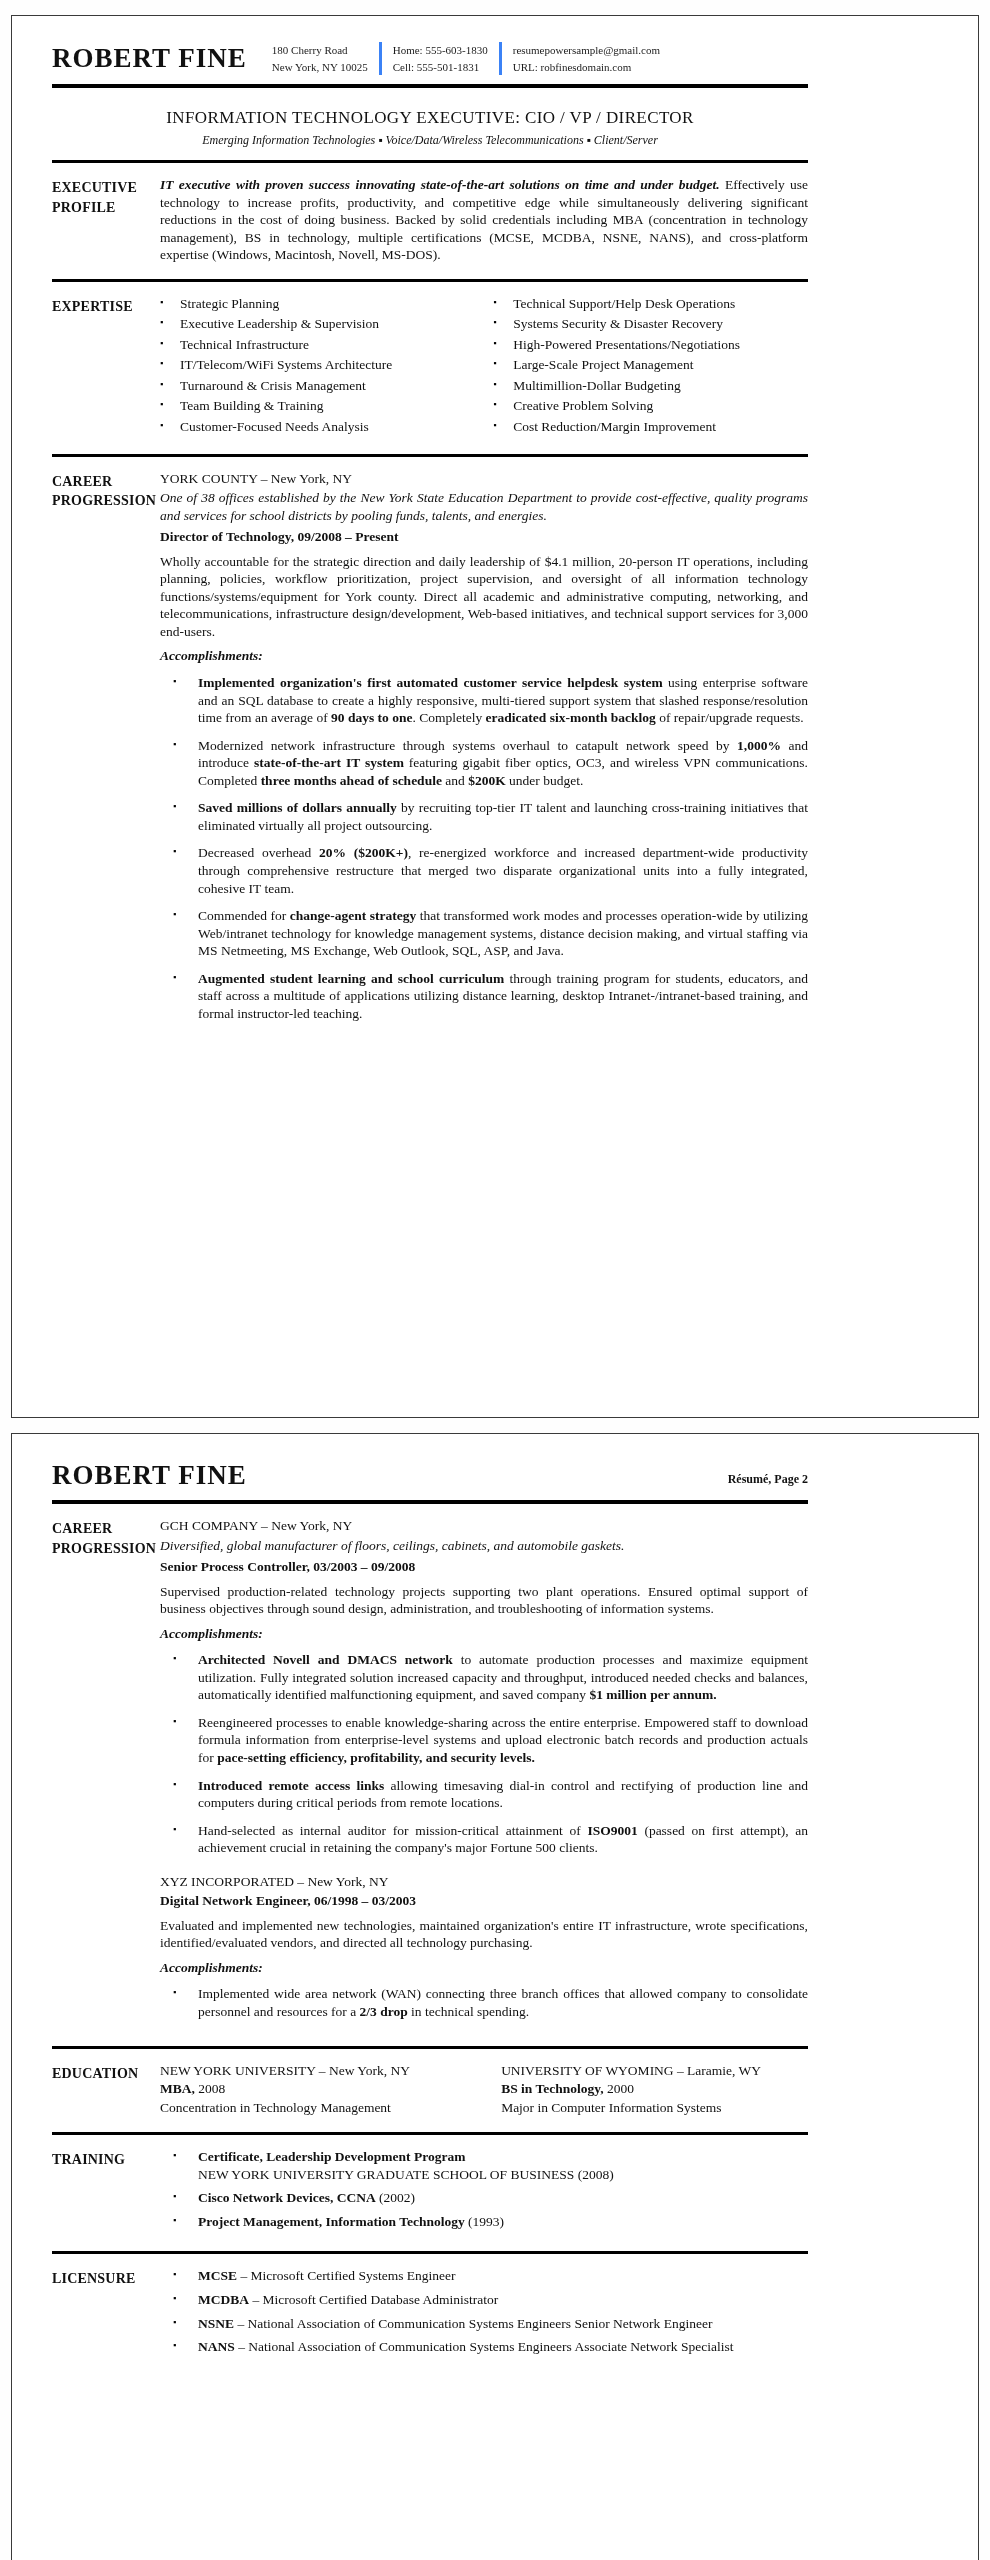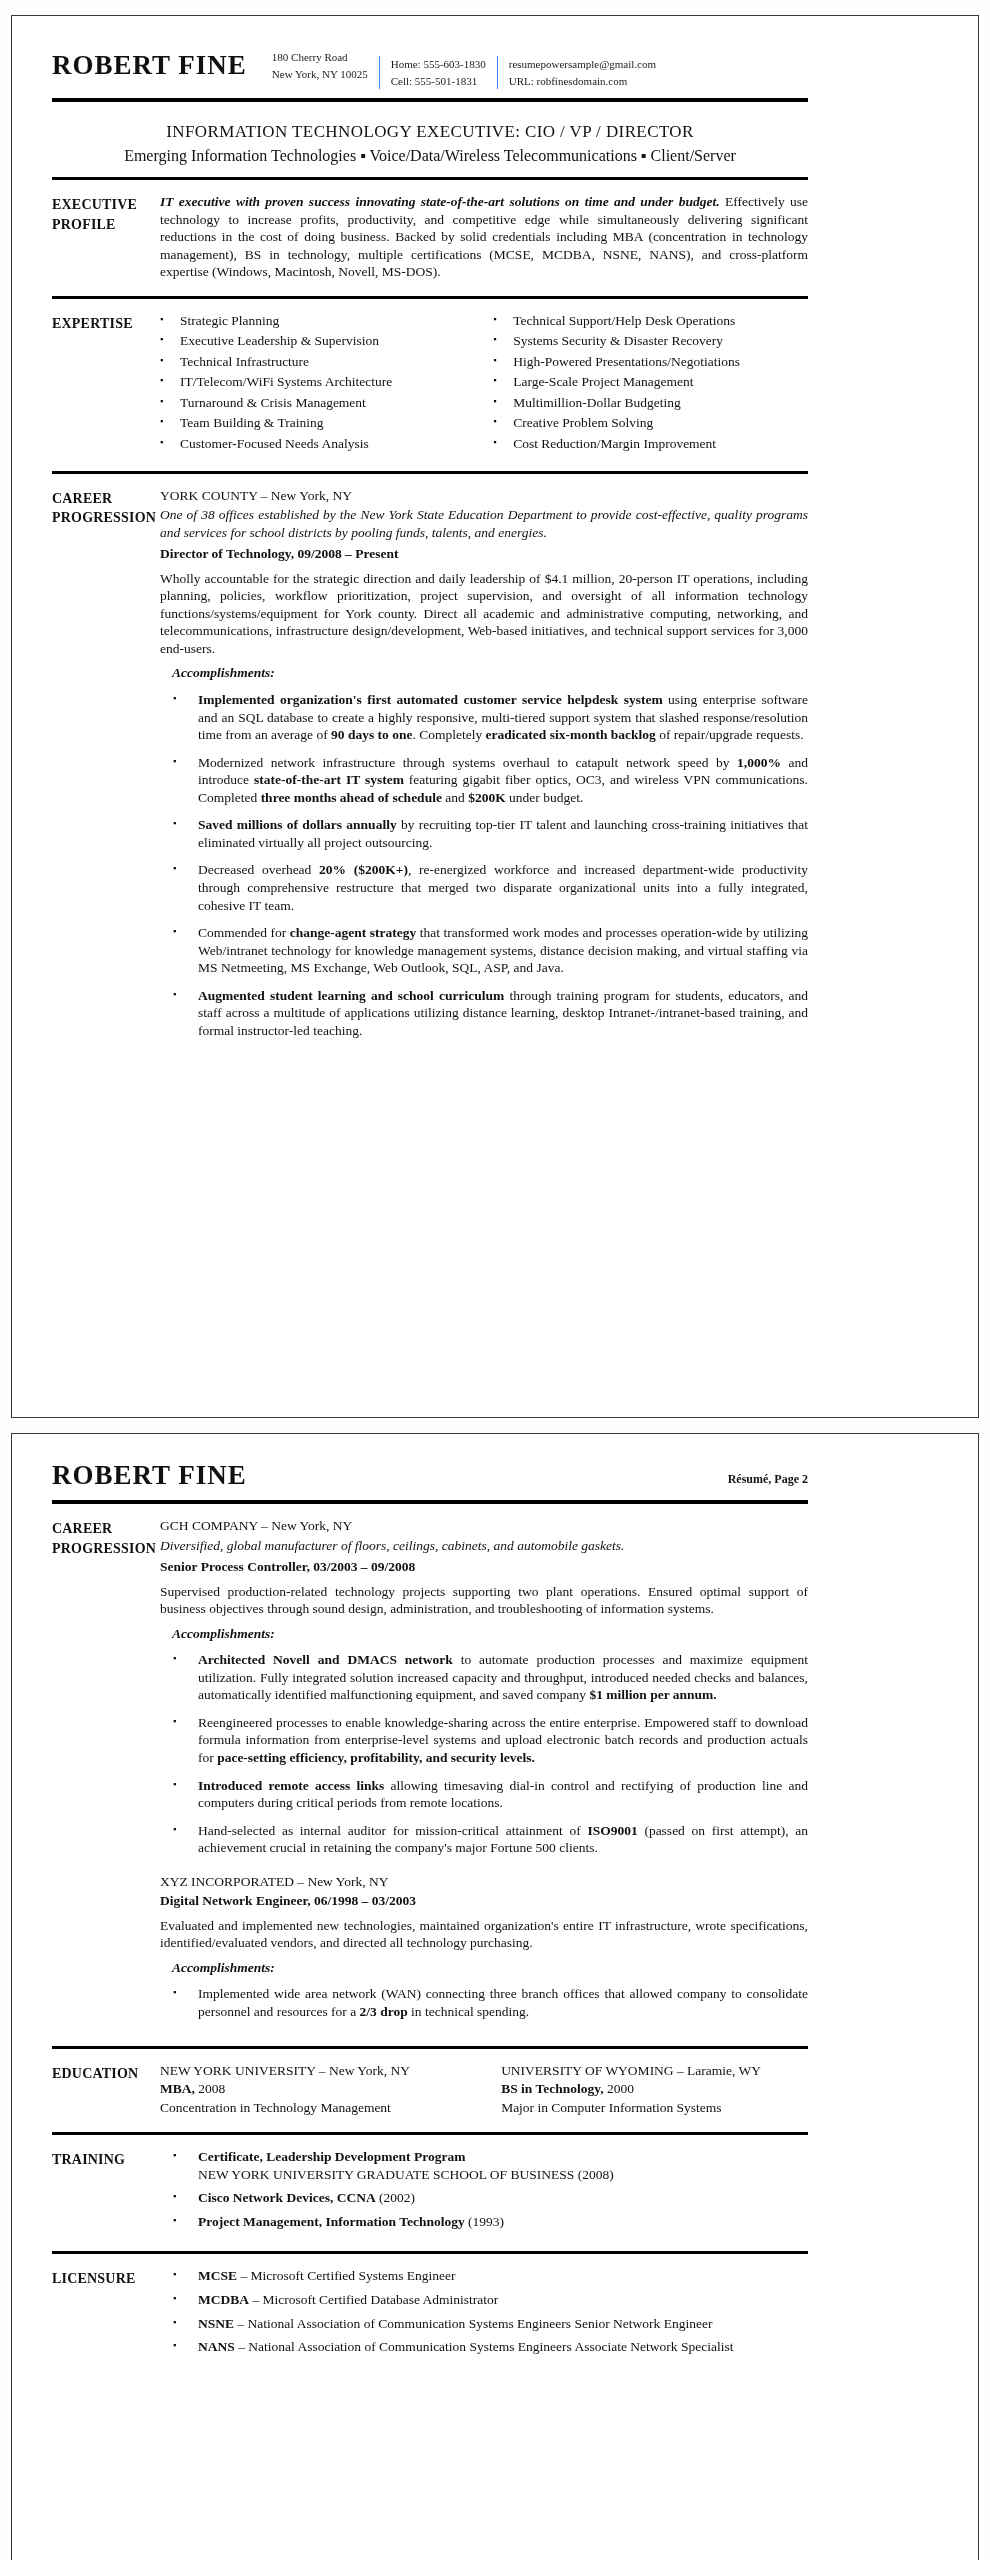--- a/index.html
+++ b/index.html
@@ -22,35 +22,36 @@
   .hdr { display: flex; align-items: center; }
   .name {
     font-size: 27px;
     font-weight: bold;
     letter-spacing: 1px;
     white-space: nowrap;
     margin-right: 14px;
   }
   .contact { display: flex; font-size: 11px; line-height: 1.5; color: #1c1c1c; align-items: center; }
   .ccol { padding: 0 11px; }
-  .ccol + .ccol { border-left: 1px solid #3b82f6; margin-top: 14px; }
+  .ccol + .ccol { border-left: 3px solid #3b82f6; }
   .hdr2 { display: flex; justify-content: space-between; align-items: flex-end; }
   .pagenum { font-weight: bold; font-size: 12px; padding-bottom: 4px; }
   .rule { height: 3px; background: #000; }
   .rule.thick { height: 4px; margin-top: 9px; }
   
   .title {
     text-align: center;
     font-size: 17px;
     letter-spacing: 0.4px;
     margin: 20px 0 5px;
   }
   .tagline {
     text-align: center;
-    font-size: 16px;
+    font-style: italic;
+    font-size: 12px;
     margin-bottom: 12px;
   }
   
   .sec {
     display: grid;
     grid-template-columns: 94px 1fr;
     column-gap: 14px;
     padding: 13px 0 15px;
   }
   .slabel {
@@ -71,21 +72,21 @@
     display: grid;
     grid-template-columns: 20px 1fr;
     margin-bottom: 3px;
   }
   .mark { font-size: 9px; padding-top: 2px; color: #000; }
   
   .company { margin-bottom: 2px; }
   .blurb { font-style: italic; margin-bottom: 4px; }
   .role { font-weight: bold; margin: 2px 0 7px; }
   .jobsum { margin-bottom: 7px; }
-  .acc-label { font-weight: bold; font-style: italic; margin: 3px 12px 9px; }
+  .acc-label { font-weight: bold; font-style: italic; margin: 3px 0 9px; }
   .abullet {
     display: grid;
     grid-template-columns: 28px 1fr;
     margin: 0 0 10px 10px;
   }
   .abullet .mark { padding-left: 3px; }
   .job + .job { margin-top: 16px; }
   
   .edu { display: grid; grid-template-columns: 1.04fr 1fr; column-gap: 22px; }
   .edu-line { margin-bottom: 1px; }

